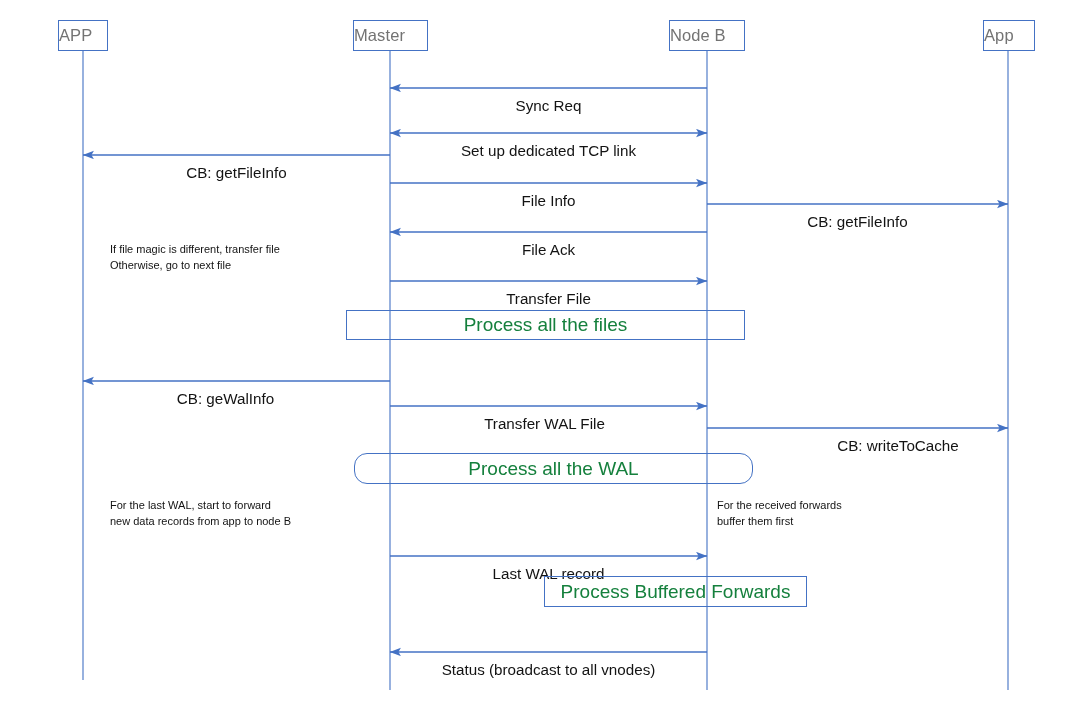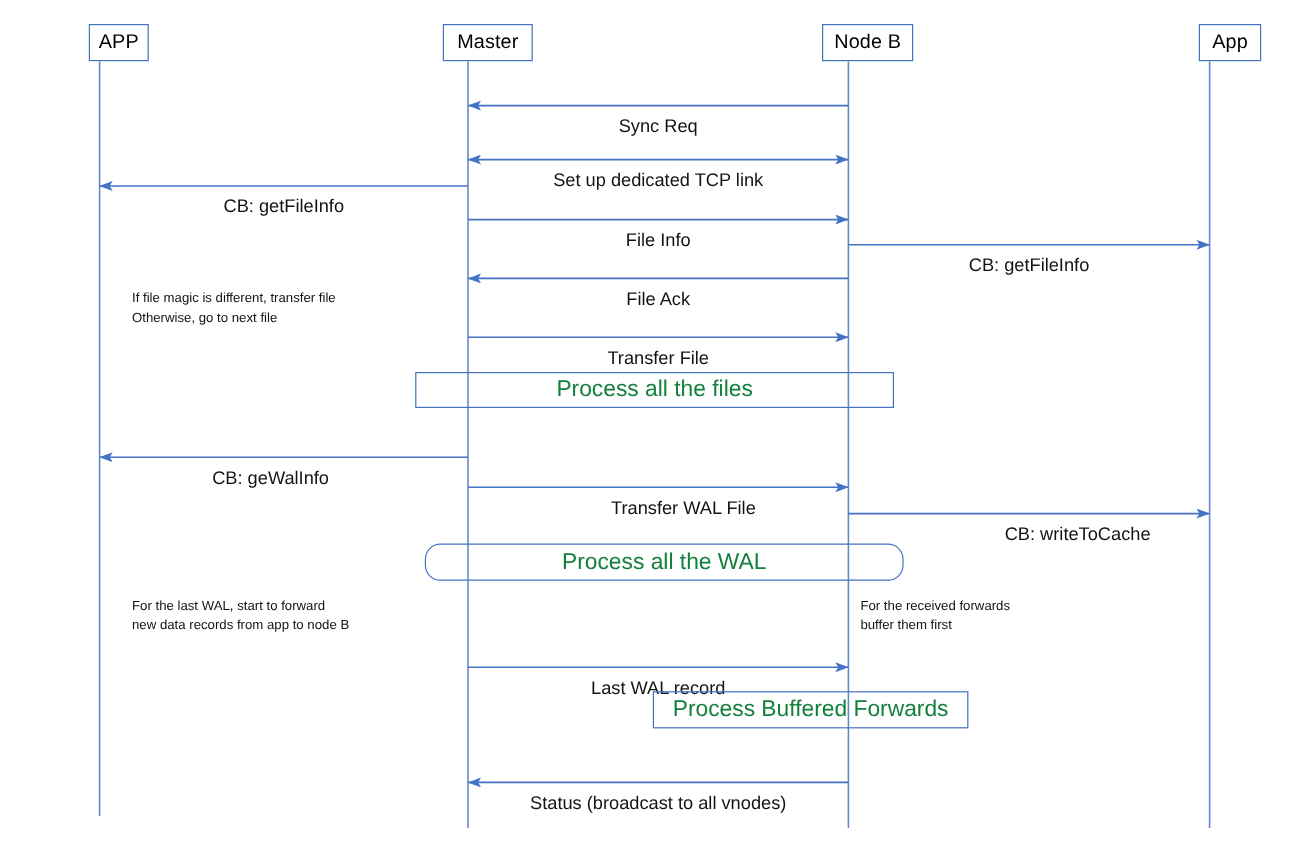--- a/index.html
+++ b/index.html
@@ -26,25 +26,23 @@
     width: 1081px;
     height: 705px;
   }
   .lifeline-box {
     position: absolute;
     box-sizing: border-box;
     border: 1.4px solid #4472C4;
     background: #ffffff;
     display: flex;
     align-items: center;
-    justify-content: center;
     font-size: 16.5px;
-    color: #000000;
+    color: #737373;
     letter-spacing: 0.1px;
-    margin-left: 16px;
   }
   .msg-label {
     position: absolute;
     font-size: 15.2px;
     color: #131313;
     text-align: center;
     white-space: nowrap;
     line-height: 1.25;
     margin-top: 31px;
   }
@@ -124,21 +122,21 @@
     </div>
   <div id="message-labels">
       <div class="msg-label" style="left: 390px; width: 317px; top: 65px;">Sync Req</div>
       <div class="msg-label" style="left: 390px; width: 317px; top: 110px;">Set up dedicated TCP link</div>
       <div class="msg-label" style="left: 83px; width: 307px; top: 132px;">CB: getFileInfo</div>
       <div class="msg-label" style="left: 390px; width: 317px; top: 160px; text-align: center;">File Info</div>
       <div class="msg-label" style="left: 707px; width: 301px; top: 181px;">CB: getFileInfo</div>
       <div class="msg-label" style="left: 390px; width: 317px; top: 209px;">File Ack</div>
       <div class="msg-label" style="left: 390px; width: 317px; top: 258px;">Transfer File</div>
       <div class="msg-label" style="left: 83px; width: 285px; top: 358px;">CB: geWalInfo</div>
-      <div class="msg-label" style="left: 411px; width: 317px; top: 383px;">Transfer WAL File</div>
+      <div class="msg-label" style="left: 386px; width: 317px; top: 383px;">Transfer WAL File</div>
       <div class="msg-label" style="left: 719px; width: 358px; top: 405px;">CB: writeToCache</div>
       <div class="msg-label" style="left: 390px; width: 317px; top: 533px;">Last WAL record</div>
       <div class="msg-label" style="left: 390px; width: 317px; top: 629px;">Status (broadcast to all vnodes)</div>
     </div>
   <div id="activity-boxes">
       <div class="act-box" style="left: 346px; top: 310px; width: 399px; height: 30px;">
         <span class="act-text">Process all the files</span>
       </div>
       <div class="act-box" style="left: 354px; top: 453px; width: 399px; height: 31px; border-radius: 13px;">
         <span class="act-text">Process all the WAL</span>

